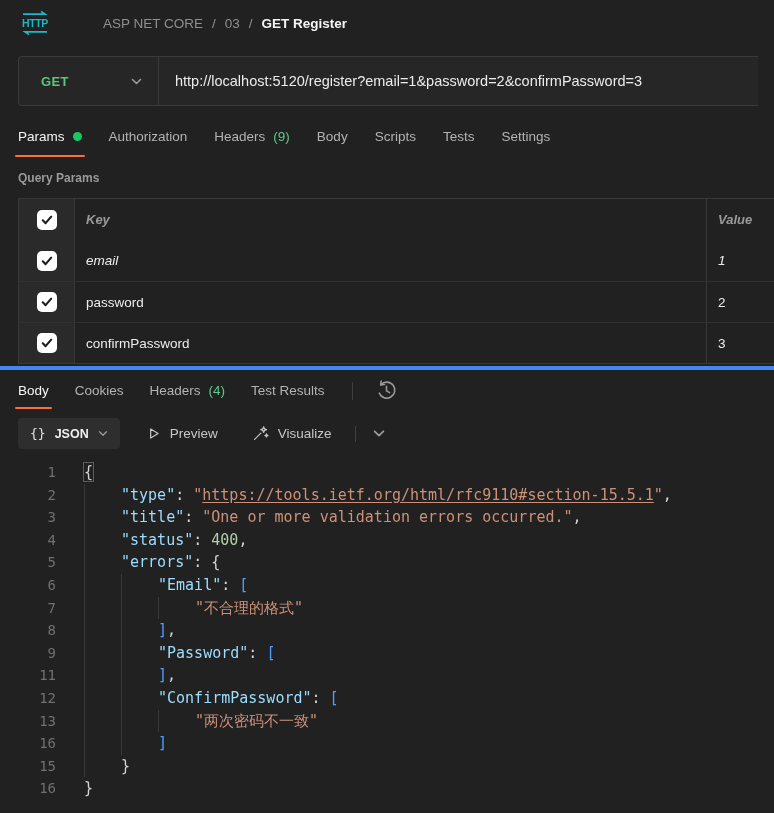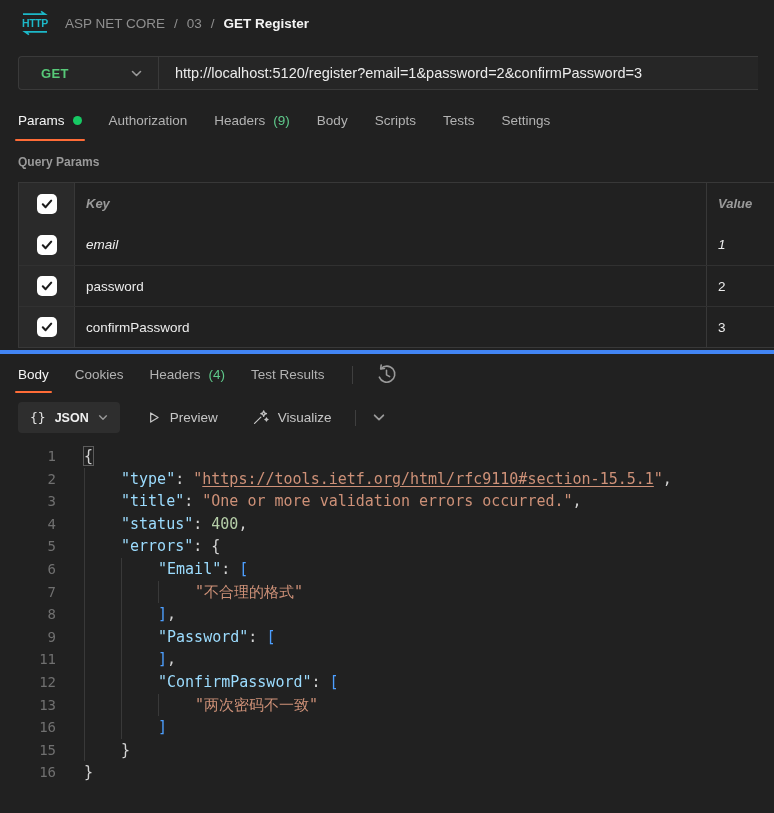--- a/index.html
+++ b/index.html
@@ -5,25 +5,25 @@
   * { box-sizing: border-box; }
   html,body { margin:0; padding:0; }
   body {
     width:774px; height:813px; overflow:hidden;
     background:#212121; color:#e8e8e8;
     font-family:"Liberation Sans", sans-serif; font-size:13.5px;
   }
 
   
   .breadcrumb-bar { height:46px; display:flex; align-items:center; padding-left:20px; gap:15px; }
-  .crumbs { display:flex; align-items:center; gap:9px; font-size:13.5px; color:#8f8f8f; }
+  .crumbs { display:flex; align-items:center; gap:9px; font-size:13.5px; color:#8f8f8f;margin-left:38px; }
   .crumb-current { color:#f4f4f4; font-weight:700; }
 
   
-  .url-row { margin:10px 16px 0 18px; height:34px; background:#262626;
+  .url-row { margin:10px 16px 0 18px; height:50px; background:#262626;
     border:1px solid #3a3a3a; border-right:none; border-radius:4px 0 0 4px;
     display:flex; align-items:center; }
   .method-btn { width:139px; flex:none; display:flex; align-items:center; justify-content:space-between;
     padding:0 16px 0 22px; cursor:pointer; height:100%; }
   .method-label { color:var(--method-green,#57c878); font-weight:700; font-size:13px; letter-spacing:.4px; }
   .url-divider { width:1px; height:100%; background:#3a3a3a; flex:none; }
   .url-input { flex:1; min-width:0; background:transparent; border:none; outline:none;
     color:#ebebeb; font-size:14.5px; padding:0 8px 0 16px; font-family:"Liberation Sans",sans-serif; }
   .chev { stroke:#9a9a9a; fill:none; stroke-width:1.6; stroke-linecap:round; stroke-linejoin:round; }
 

